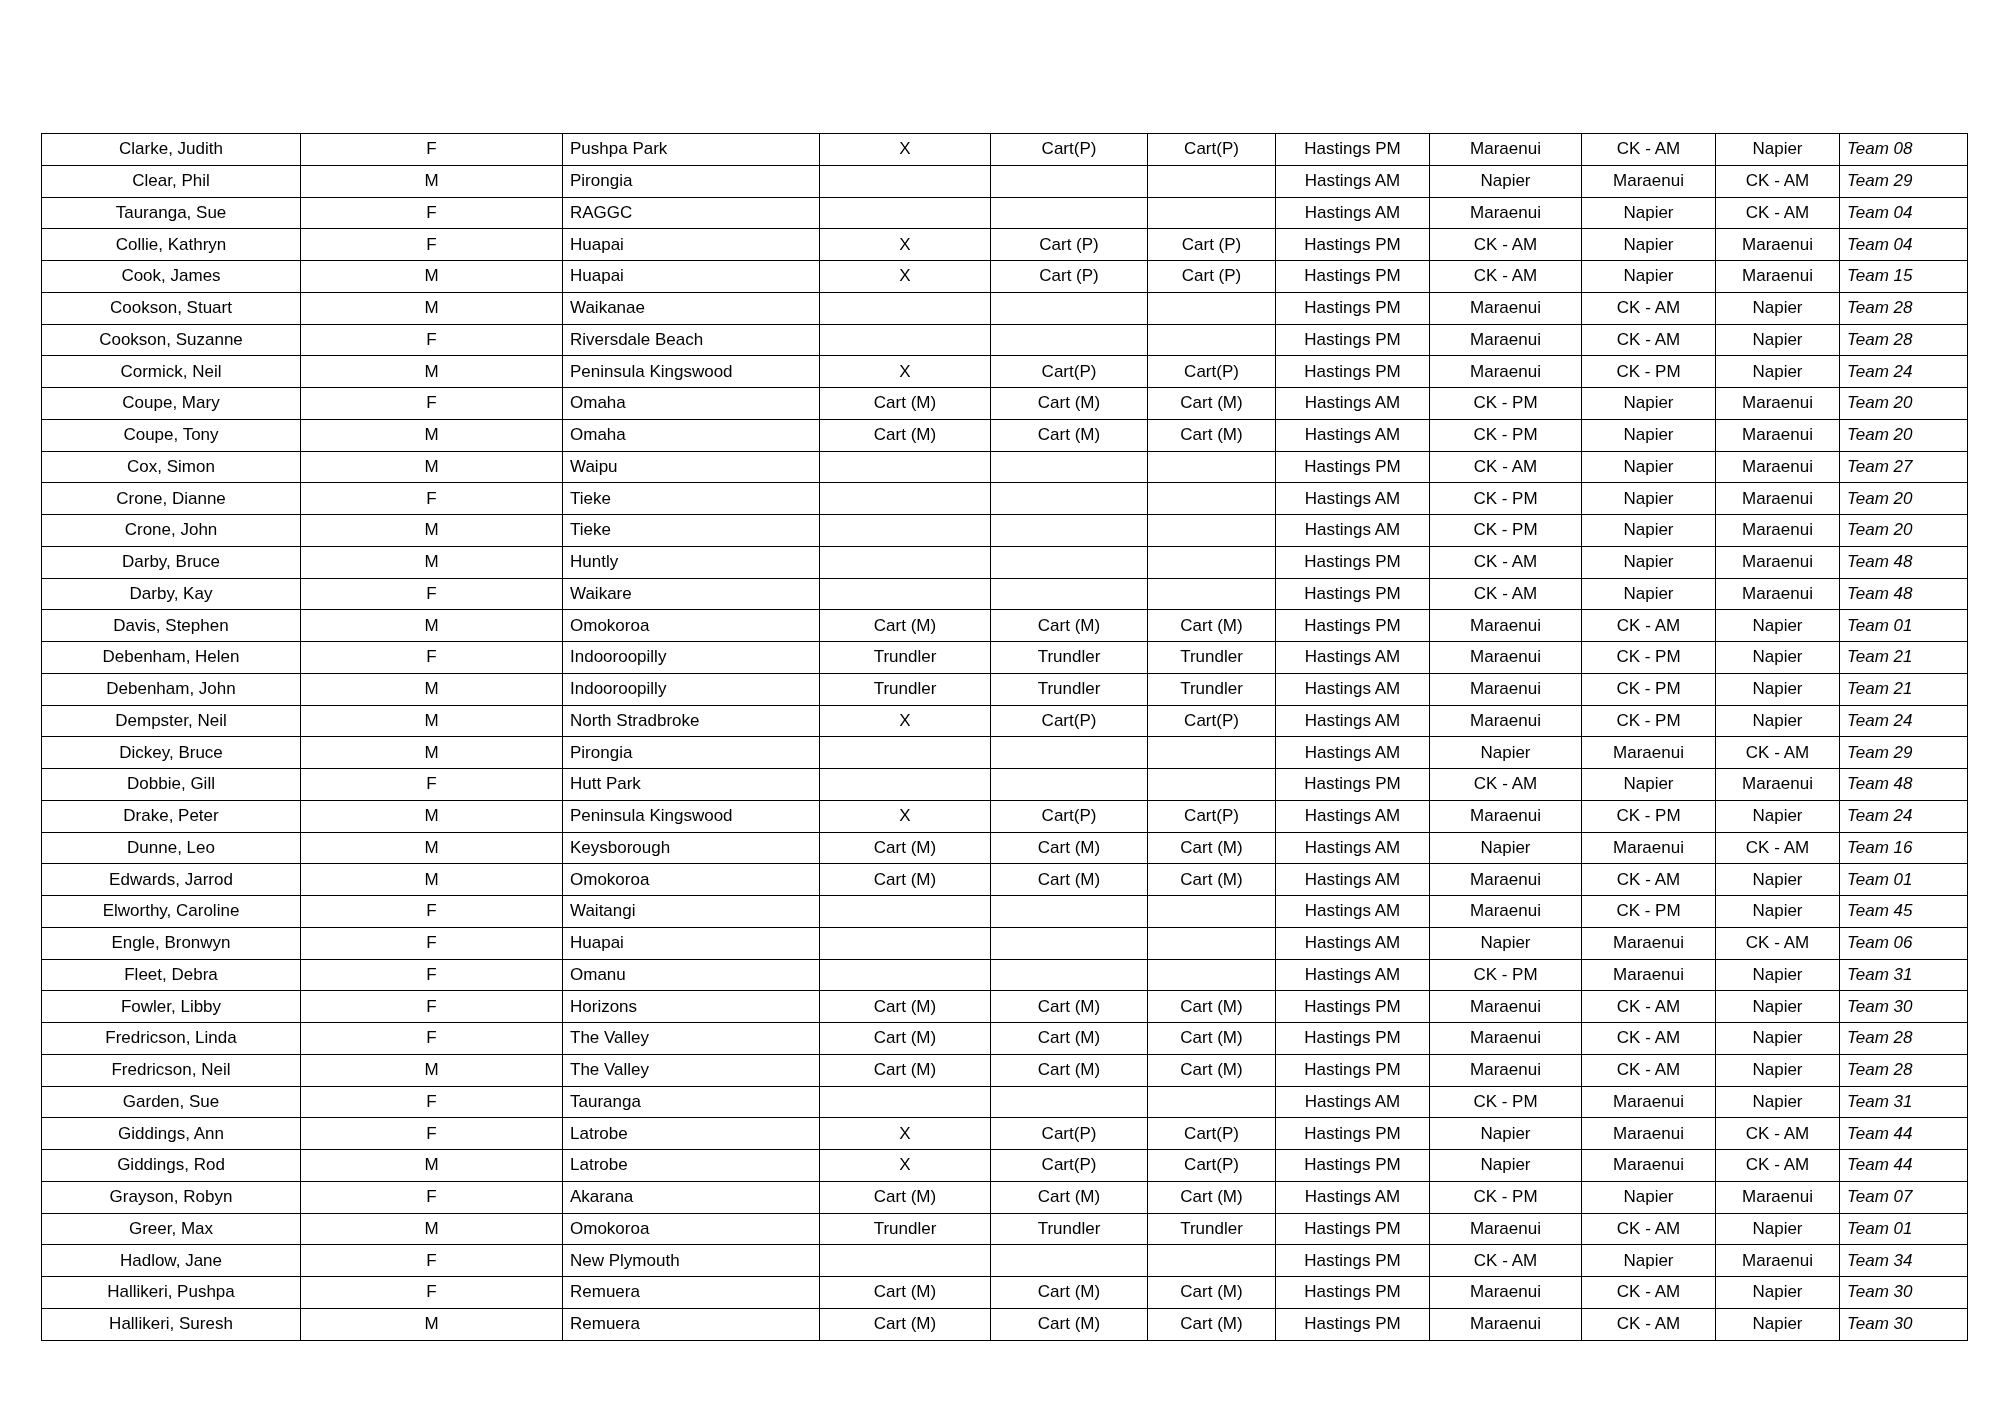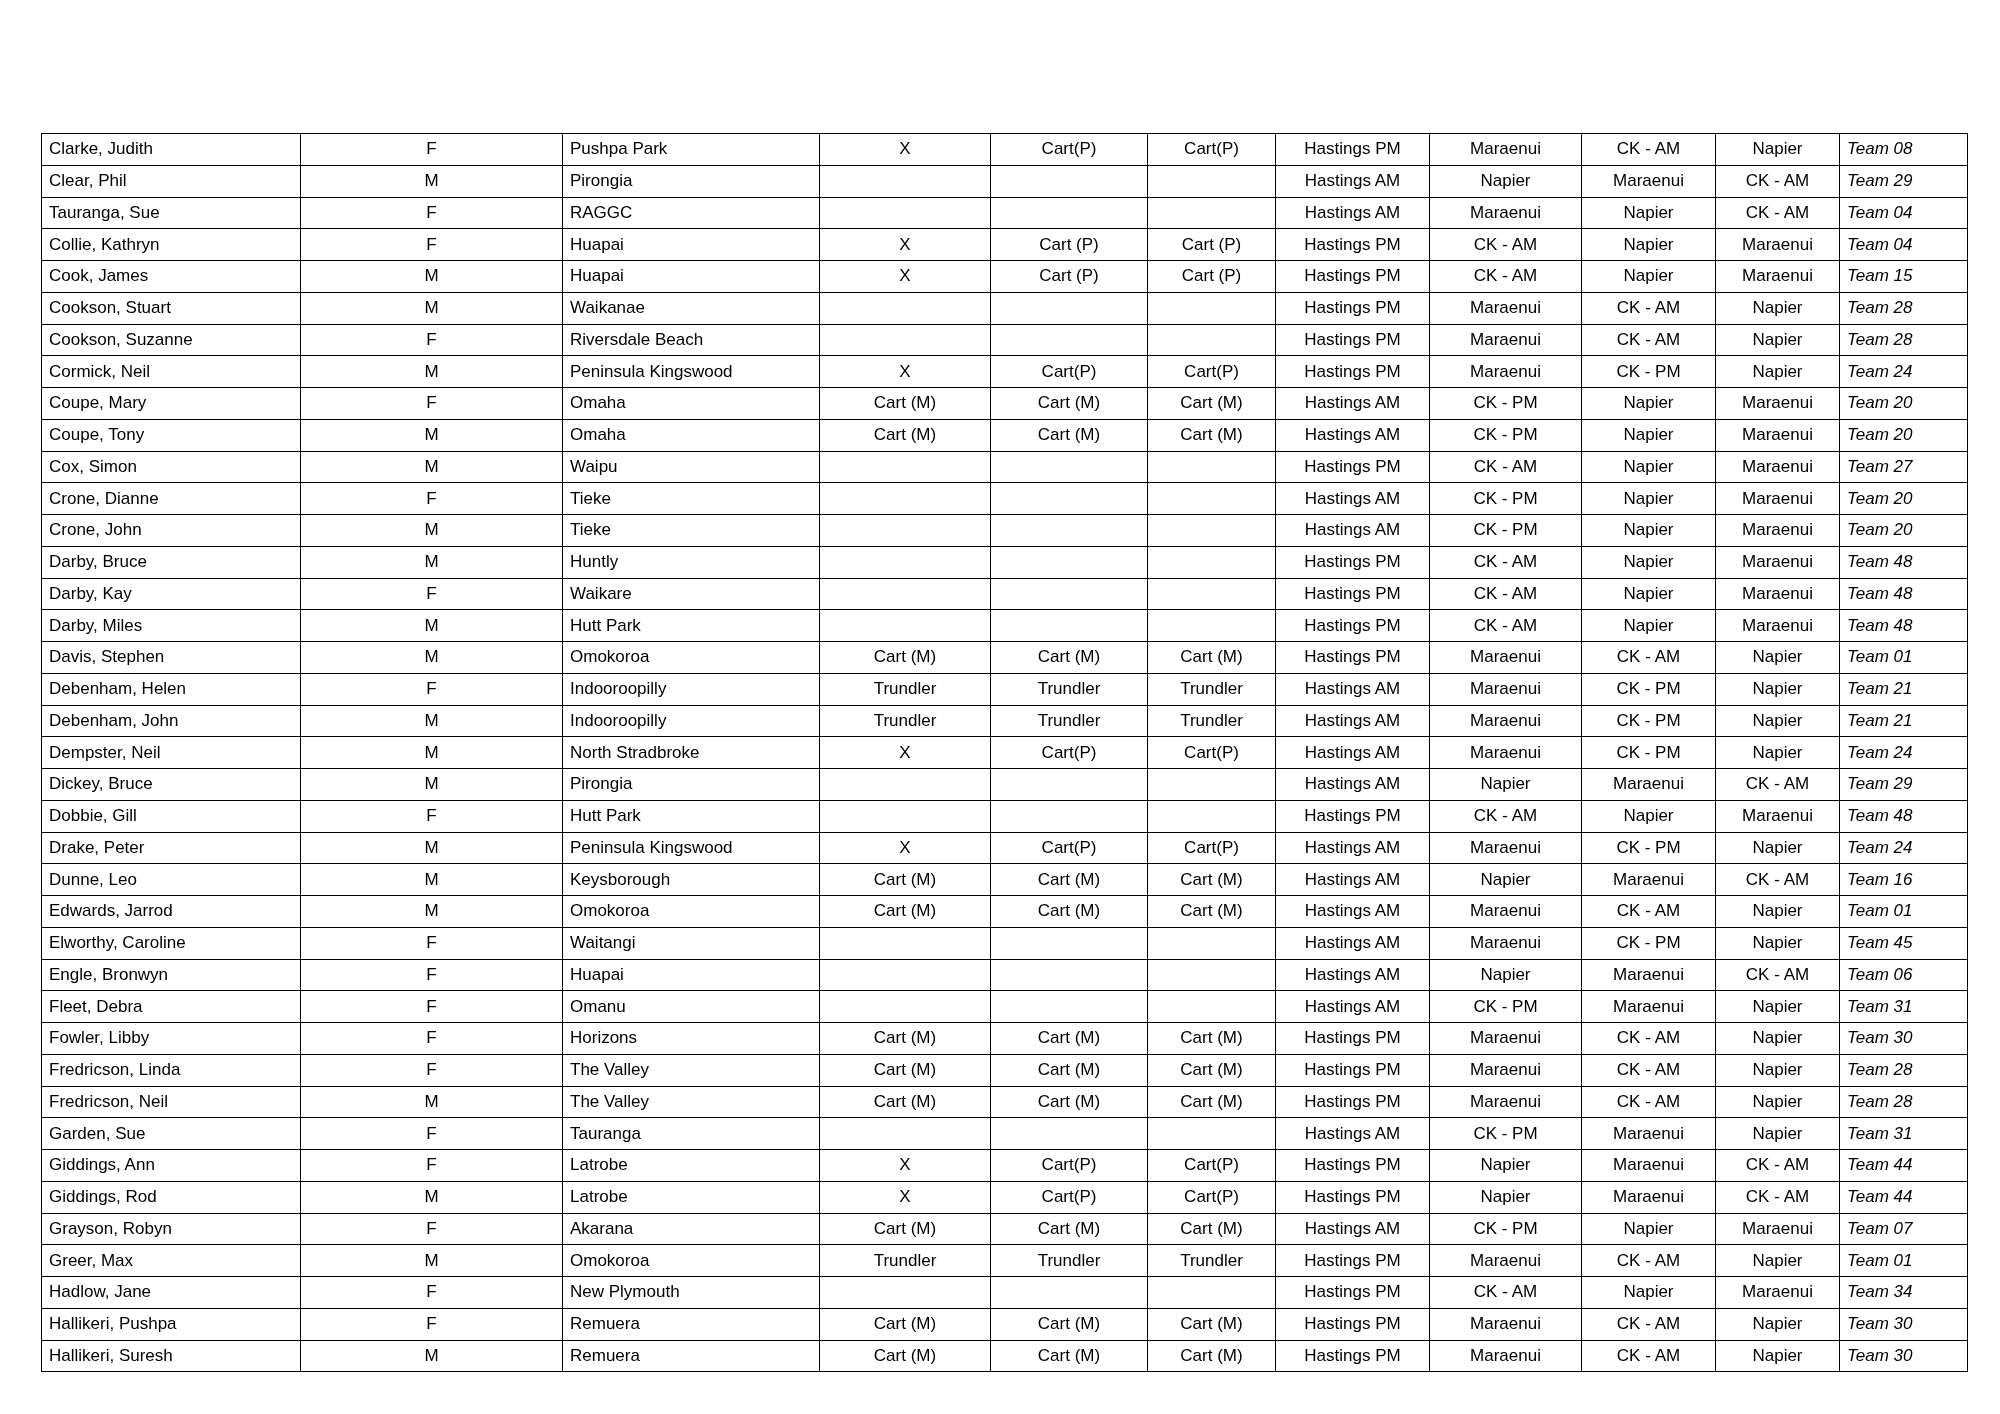--- a/index.html
+++ b/index.html
@@ -26,21 +26,21 @@
     border: 1px solid #000;
     height: 31.75px;
     font-size: 17px;
     color: #000;
     padding: 0 7px;
     overflow: hidden;
     white-space: nowrap;
     vertical-align: middle;
     background: #ffffff;
   }
-  td.col-name  { text-align: left; }
+  td.col-name  { text-align: center; }
   td.col-gender{ text-align: center; }
   td.col-club  { text-align: left; }
   td.col-orange{ text-align: center; background: var(--orange, #F4BB5A); }
   td.col-blue  { text-align: center; background: var(--blue, #DCE6F1); }
   td.col-team  { text-align: left;   background: var(--green, #92D050); font-style: italic; }
   td.italic    { font-style: italic; }
   col.w-name   { width: 259px; }
   col.w-gender { width: 262px; }
   col.w-club   { width: 257px; }
   col.w-o1     { width: 171px; }
@@ -260,33 +260,20 @@
           <td class="col-orange"></td>
           <td class="col-orange"></td>
           <td class="col-orange"></td>
           <td class="col-blue">Hastings PM</td>
           <td class="col-blue">CK - AM</td>
           <td class="col-blue">Napier</td>
           <td class="col-blue">Maraenui</td>
           <td class="col-team">Team 48</td>
         </tr>
         <tr>
-          <td class="col-name">Darby, Miles</td>
-          <td class="col-gender">M</td>
-          <td class="col-club">Hutt Park</td>
-          <td class="col-orange"></td>
-          <td class="col-orange"></td>
-          <td class="col-orange"></td>
-          <td class="col-blue">Hastings PM</td>
-          <td class="col-blue">CK - AM</td>
-          <td class="col-blue">Napier</td>
-          <td class="col-blue">Maraenui</td>
-          <td class="col-team">Team 48</td>
-        </tr>
-        <tr>
           <td class="col-name">Davis, Stephen</td>
           <td class="col-gender">M</td>
           <td class="col-club">Omokoroa</td>
           <td class="col-orange">Cart (M)</td>
           <td class="col-orange">Cart (M)</td>
           <td class="col-orange">Cart (M)</td>
           <td class="col-blue">Hastings PM</td>
           <td class="col-blue">Maraenui</td>
           <td class="col-blue">CK - AM</td>
           <td class="col-blue">Napier</td>

